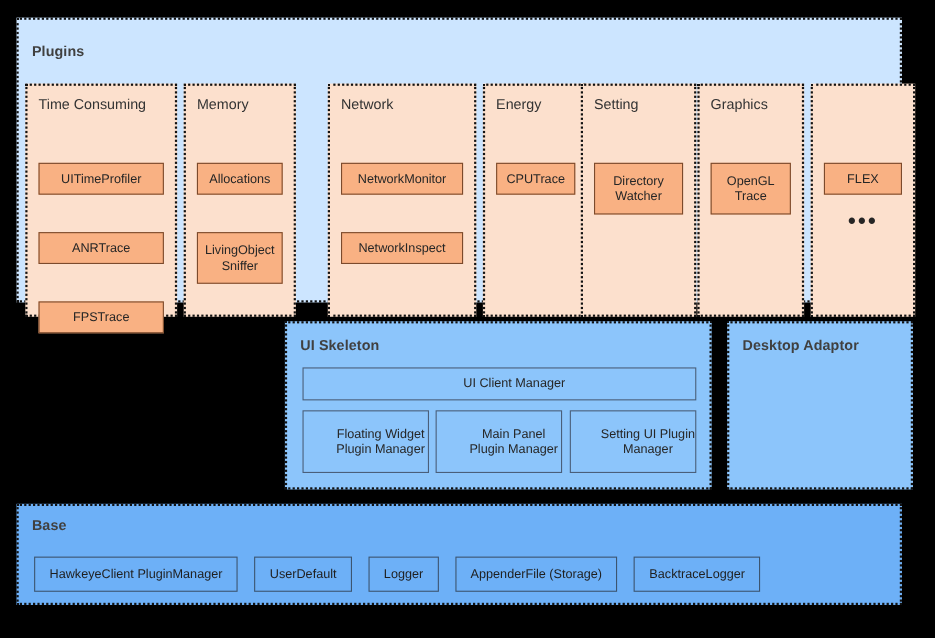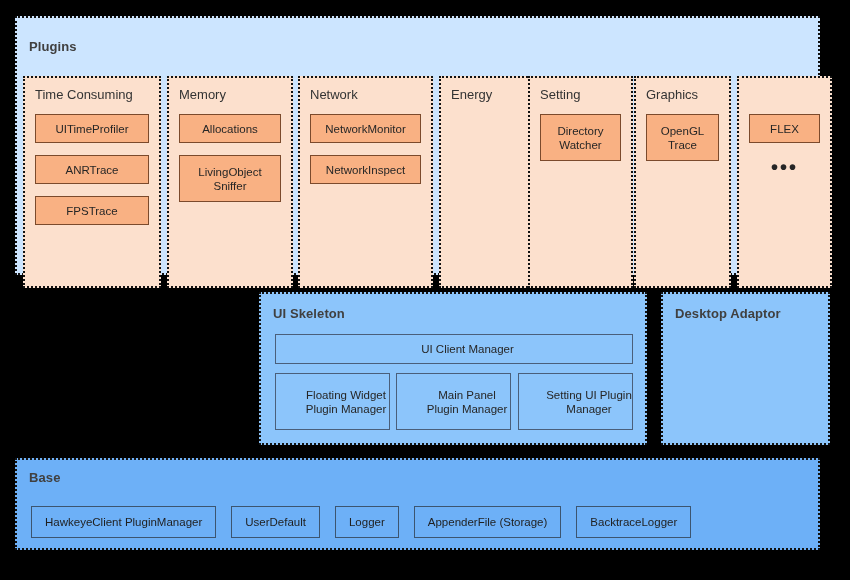--- a/index.html
+++ b/index.html
@@ -86,20 +86,21 @@
     color: #262626;
     font-size: 11.5px;
     line-height: 14px;
     display: flex;
     align-items: center;
     justify-content: center;
     text-align: center;
     margin-bottom: 12px;
     padding: 4px 3px;
     min-height: 29px;
+    margin-top: 34px;
   }
   .plugin-box.tall { min-height: 47px; }
 
   .ellipsis-dots {
     text-align: center;
     font-size: 20px;
     font-weight: bold;
     color: #262626;
     letter-spacing: 2px;
     line-height: 20px;
@@ -201,38 +202,41 @@
 
     <div class="plugin-col" id="col-time-consuming" style="left:6px; width:138px;">
       <div class="plugin-col-title">Time Consuming</div>
       <div class="plugin-col-body">
         <div class="plugin-box">UITimeProfiler</div>
         <div class="plugin-box">ANRTrace</div>
         <div class="plugin-box">FPSTrace</div>
       </div>
     </div>
 
-    <div class="plugin-col" id="col-memory" style="left:150px; width:126px;">
+    <div class="plugin-col" id="col-memory" style="left:150px; width:102px;">
       <div class="plugin-col-title">Memory</div>
       <div class="plugin-col-body">
         <div class="plugin-box">Allocations</div>
         <div class="plugin-box tall">LivingObject Sniffer</div>
       </div>
     </div>
 
     <div class="plugin-col" id="col-network" style="left:281px; width:135px;">
       <div class="plugin-col-title">Network</div>
       <div class="plugin-col-body">
         <div class="plugin-box">NetworkMonitor</div>
         <div class="plugin-box">NetworkInspect</div>
       </div>
     </div>
 
     <div class="plugin-col" id="col-energy" style="left:422px; width:96px;">
       <div class="plugin-col-title">Energy</div>
+      <div class="plugin-col-body">
+        <div class="plugin-box">CPUTrace</div>
+      </div>
     </div>
 
     <div class="plugin-col" id="col-storage" style="left:511px; width:105px;">
       <div class="plugin-col-title">Setting</div>
       <div class="plugin-col-body">
         <div class="plugin-box tall">Directory Watcher</div>
       </div>
     </div>
 
     <div class="plugin-col" id="col-graphics" style="left:617px; width:97px;">

